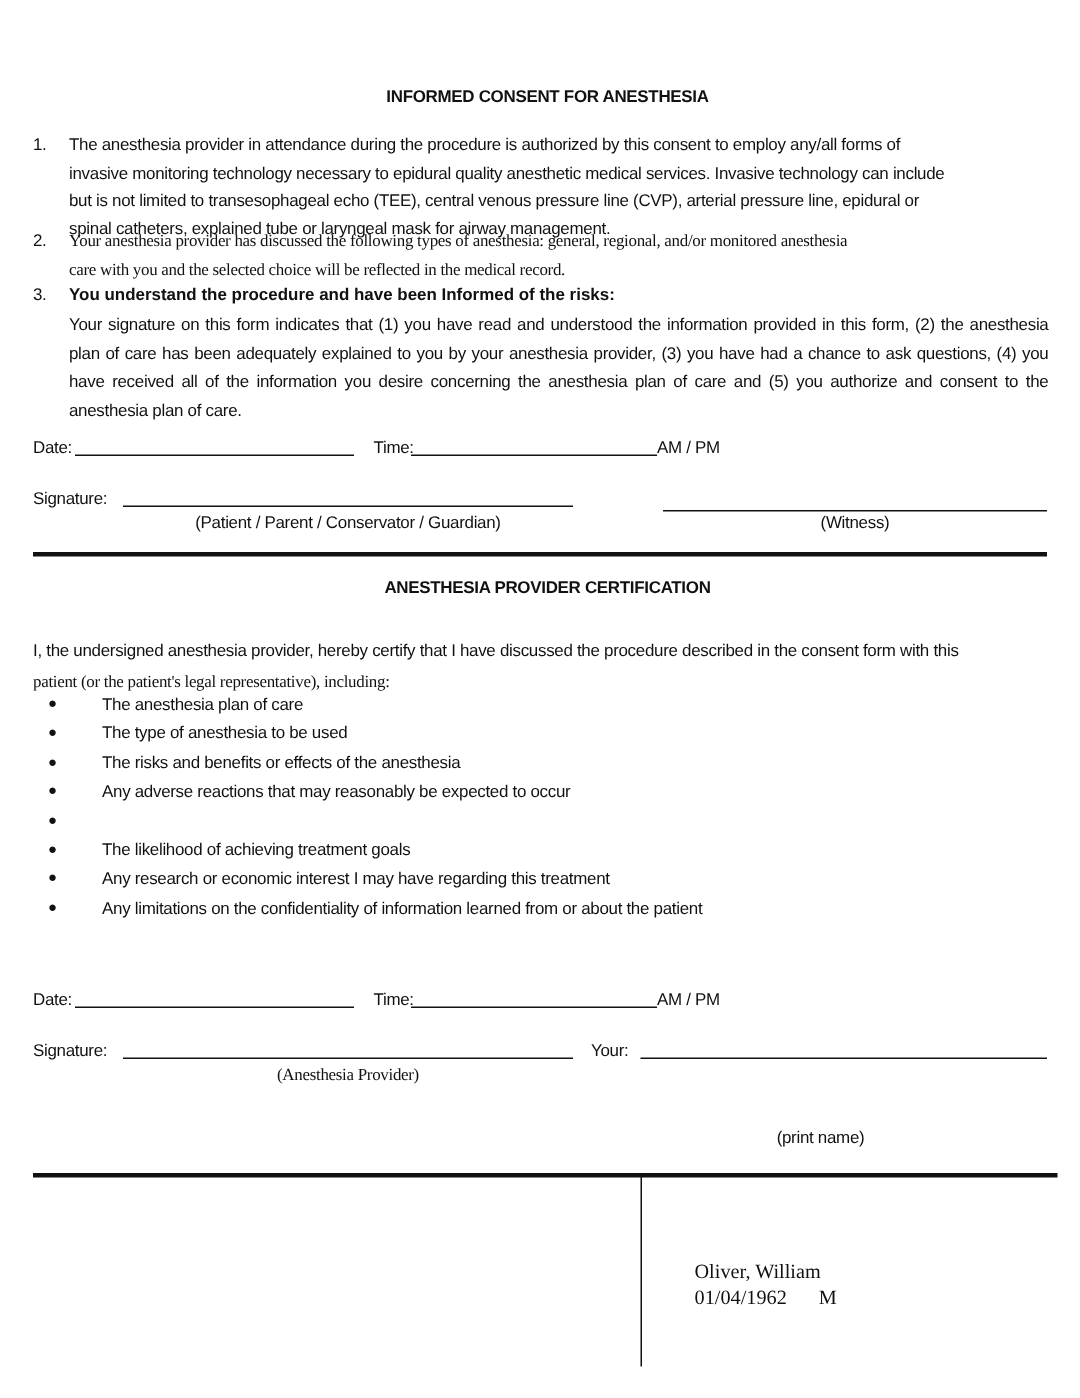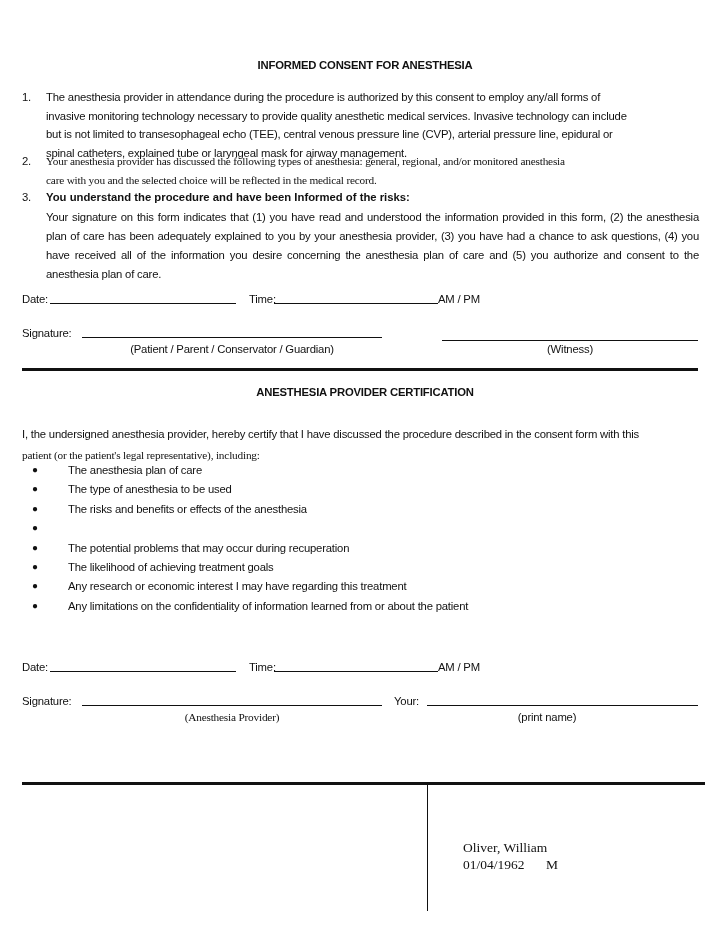--- a/index.html
+++ b/index.html
@@ -20,21 +20,21 @@
     .serif { font-family: "Liberation Serif", serif; font-size: 13.5px; line-height: 17px; letter-spacing: 0; }
   </style>
 </head>
 <body>
 
 <div class="abs title" style="top:56px;">INFORMED CONSENT FOR ANESTHESIA</div>
 
 <div class="abs num" style="top:88px;">1.</div>
 <div class="abs para" style="top:88px;">
   <div>The anesthesia provider in attendance during the procedure is authorized by this consent to employ any/all forms of</div>
-  <div>invasive monitoring technology necessary to provide quality anesthetic medical services. Invasive technology can include</div>
+  <div>invasive monitoring technology necessary to epidural quality anesthetic medical services. Invasive technology can include</div>
   <div>but is not limited to transesophageal echo (TEE), central venous pressure line (CVP), arterial pressure line, epidural or</div>
   <div>spinal catheters, explained tube or laryngeal mask for airway management.</div>
 </div>
 
 <div class="abs num" style="top:152px;">2.</div>
 <div class="abs para" style="top:152px;font-family:Liberation Serif, serif;">
   <div>Your anesthesia provider has discussed the following types of anesthesia: general, regional, and/or monitored anesthesia</div>
   <div>care with you and the selected choice will be reflected in the medical record.</div>
 </div>
 
@@ -71,24 +71,24 @@
   <div style="position:relative; height:19.4px;">
     <span class="abs bullet">●</span>
     <span class="abs bullet-text">The type of anesthesia to be used</span>
   </div>
   <div style="position:relative; height:19.4px;">
     <span class="abs bullet">●</span>
     <span class="abs bullet-text">The risks and benefits or effects of the anesthesia</span>
   </div>
   <div style="position:relative; height:19.4px;">
     <span class="abs bullet">●</span>
+    <span class="abs bullet-text">Any adverse reactions that may reasonably be expected to occur</span>
   </div>
   <div style="position:relative; height:19.4px;">
     <span class="abs bullet">●</span>
-    <span class="abs bullet-text">The potential problems that may occur during recuperation</span>
   </div>
   <div style="position:relative; height:19.4px;">
     <span class="abs bullet">●</span>
     <span class="abs bullet-text">The likelihood of achieving treatment goals</span>
   </div>
   <div style="position:relative; height:19.4px;">
     <span class="abs bullet">●</span>
     <span class="abs bullet-text">Any research or economic interest I may have regarding this treatment</span>
   </div>
   <div style="position:relative; height:19.4px;">
@@ -101,21 +101,21 @@
 <div class="line" style="left:50px; top:671px; width:186px;"></div>
 <div class="abs" style="left:249px; top:658px;">Time:</div>
 <div class="line" style="left:274px; top:671px; width:164px;"></div>
 <div class="abs" style="left:438px; top:658px;">AM / PM</div>
 
 <div class="abs" style="left:22px; top:692px;">Signature:</div>
 <div class="line" style="left:82px; top:705px; width:300px;"></div>
 <div class="abs caption" style="left:82px; top:708px; width:300px;font-family:Liberation Serif, serif;">(Anesthesia Provider)</div>
 <div class="abs" style="left:394px; top:692px;">Your:</div>
 <div class="line" style="left:427px; top:705px; width:271px;"></div>
-<div class="abs caption" style="left:427px; top:708px; width:240px;text-align:center;">(print name)</div>
+<div class="abs caption" style="left:427px; top:750px; width:240px;text-align:center;">(print name)</div>
 
 <div class="thick" style="left:22px; top:782px; width:683px; height:3px;"></div>
 <div class="vline" style="left:427px; top:784px; height:127px;"></div>
 
 <div class="abs serif" style="left:463px; top:839px;">
   <div>Oliver, William</div>
   <div>
     <span>01/04/1962</span>
     <span style="margin-left:18px;">M</span>
   </div>

